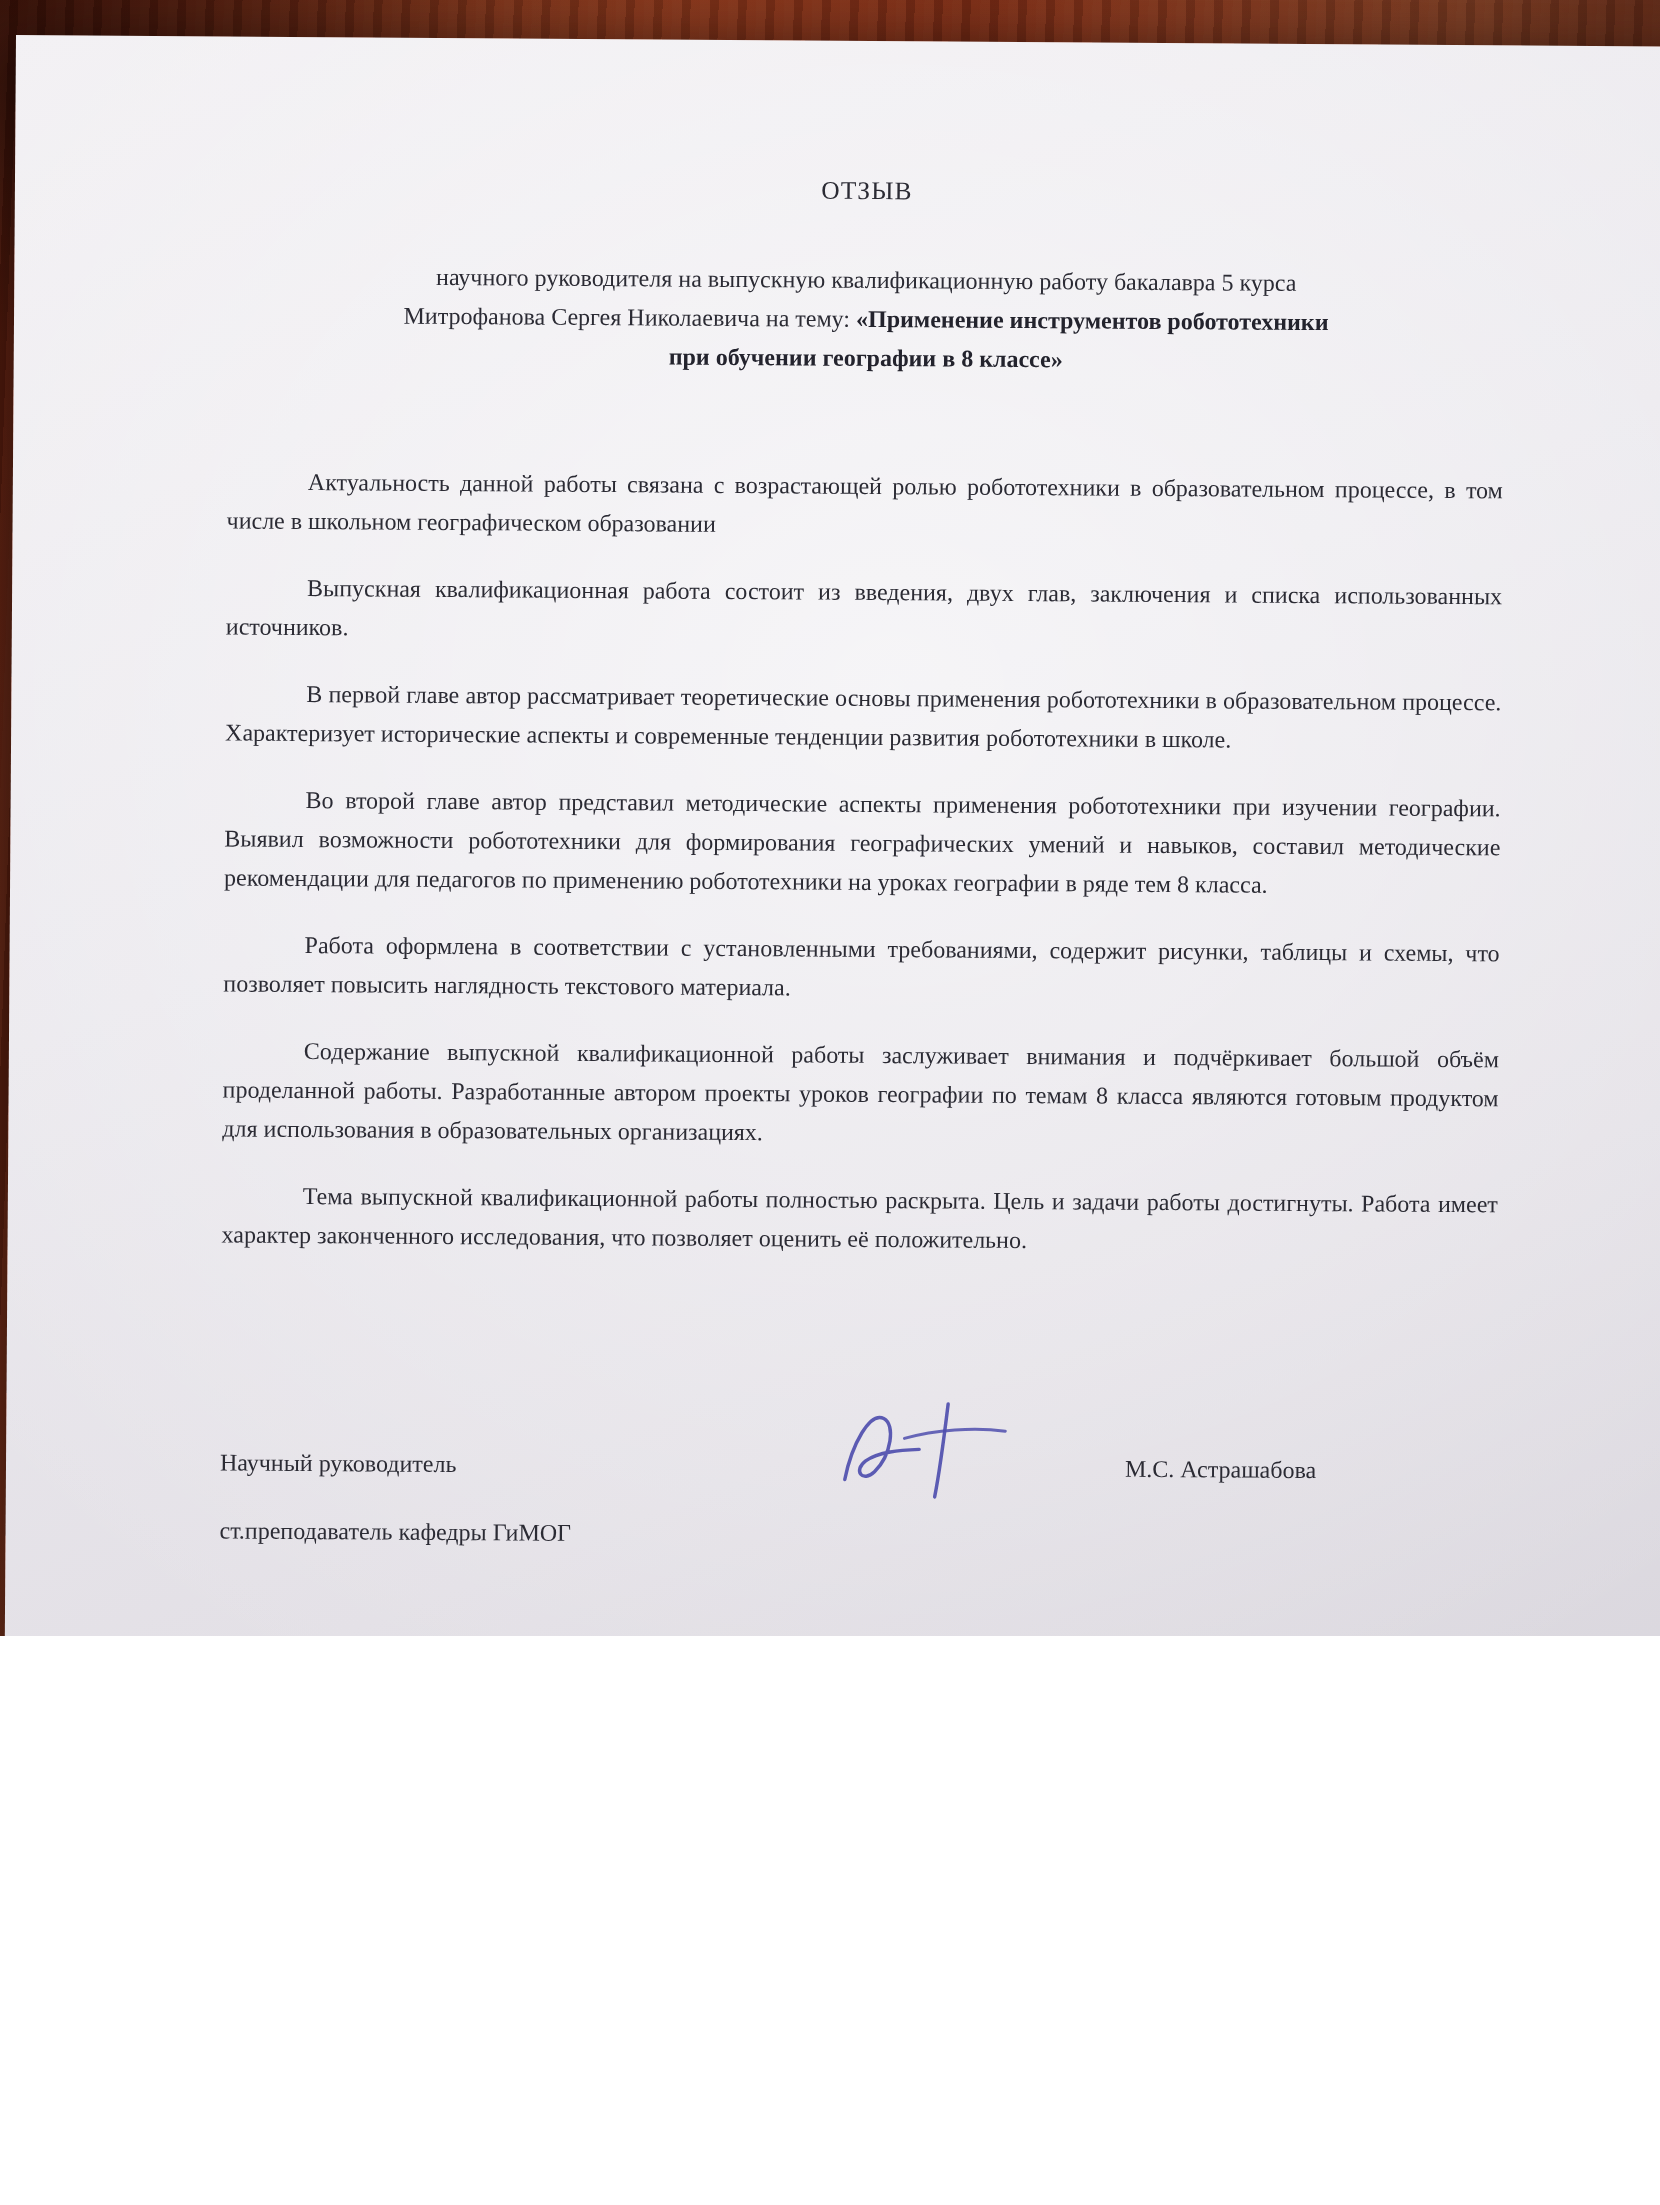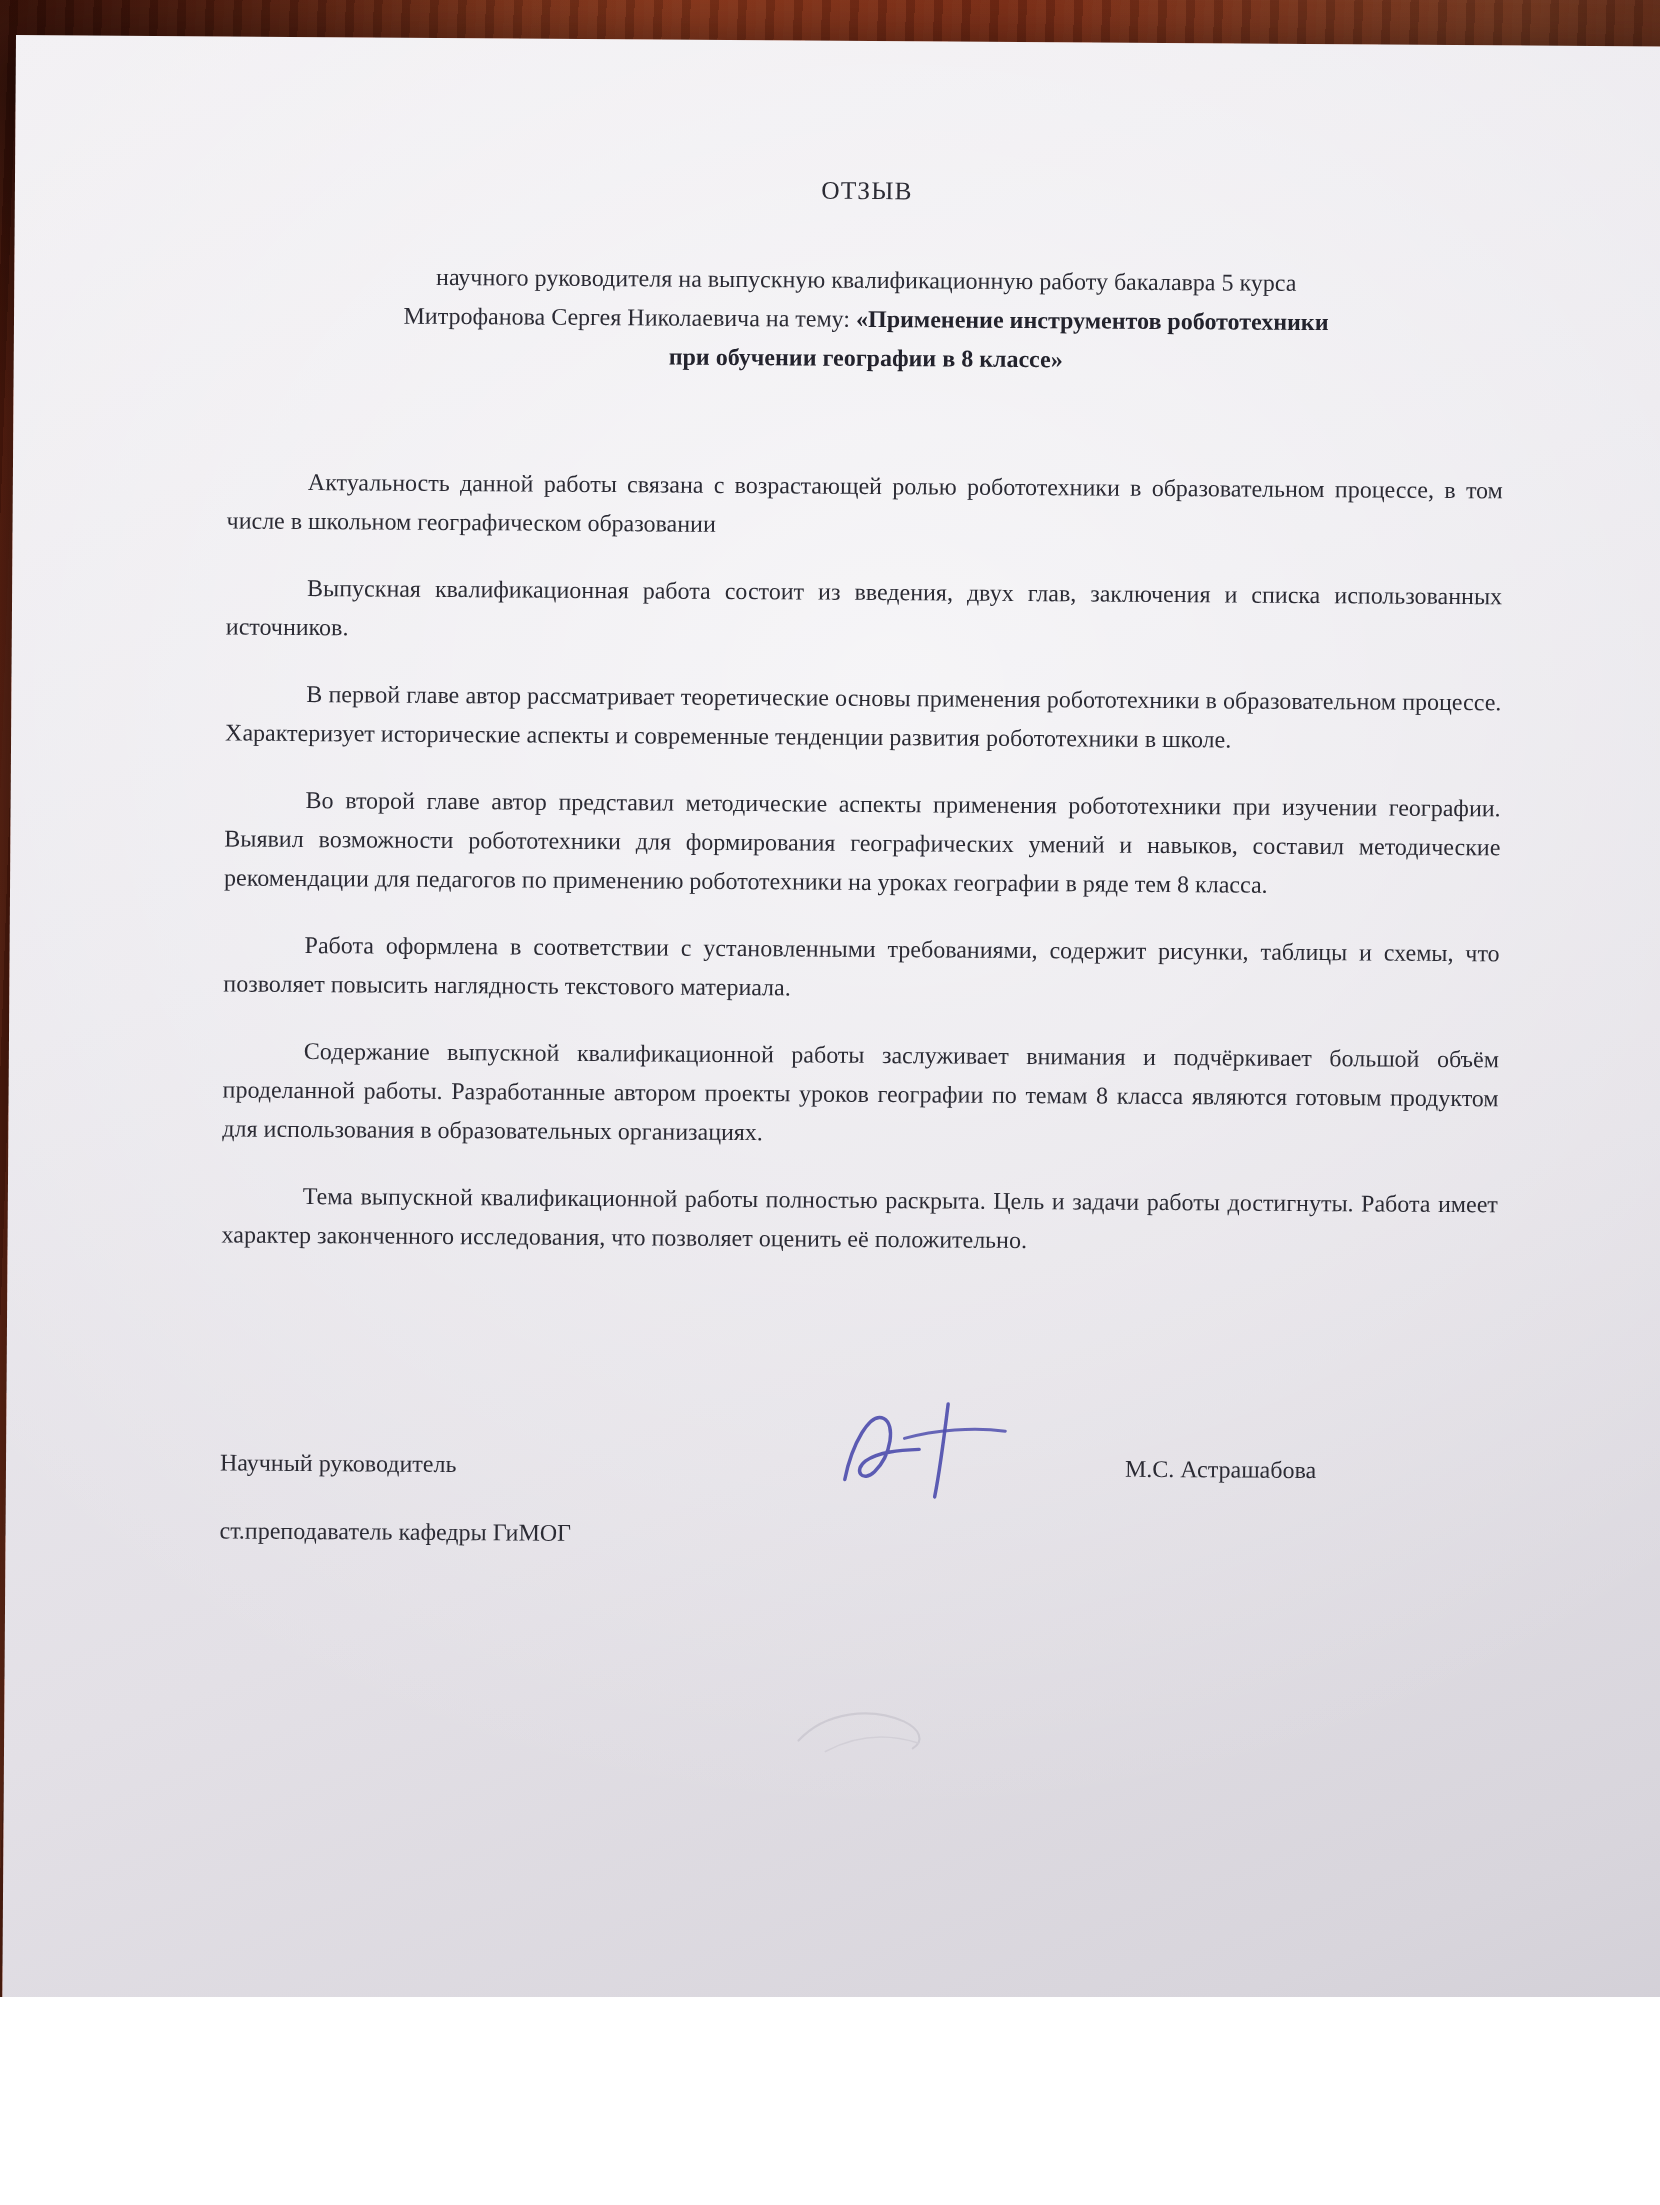--- a/index.html
+++ b/index.html
@@ -6,21 +6,21 @@
     margin: 0;
     padding: 0;
     width: 1660px;
     height: 2205px;
     overflow: hidden;
     font-family: "Liberation Serif", "DejaVu Serif", serif;
   }
   .scene {
     position: relative;
     width: 1660px;
-    height: 1997px;
+    height: 1636px;
     overflow: hidden;
   }
   
   .wood {
     position: absolute;
     inset: 0;
     background:
       radial-gradient(60% 30% at 0% 0%, rgba(0,0,0,0.45), transparent 70%),
       radial-gradient(50% 25% at 100% 0%, rgba(0,0,0,0.30), transparent 70%),
       repeating-linear-gradient(92deg,

